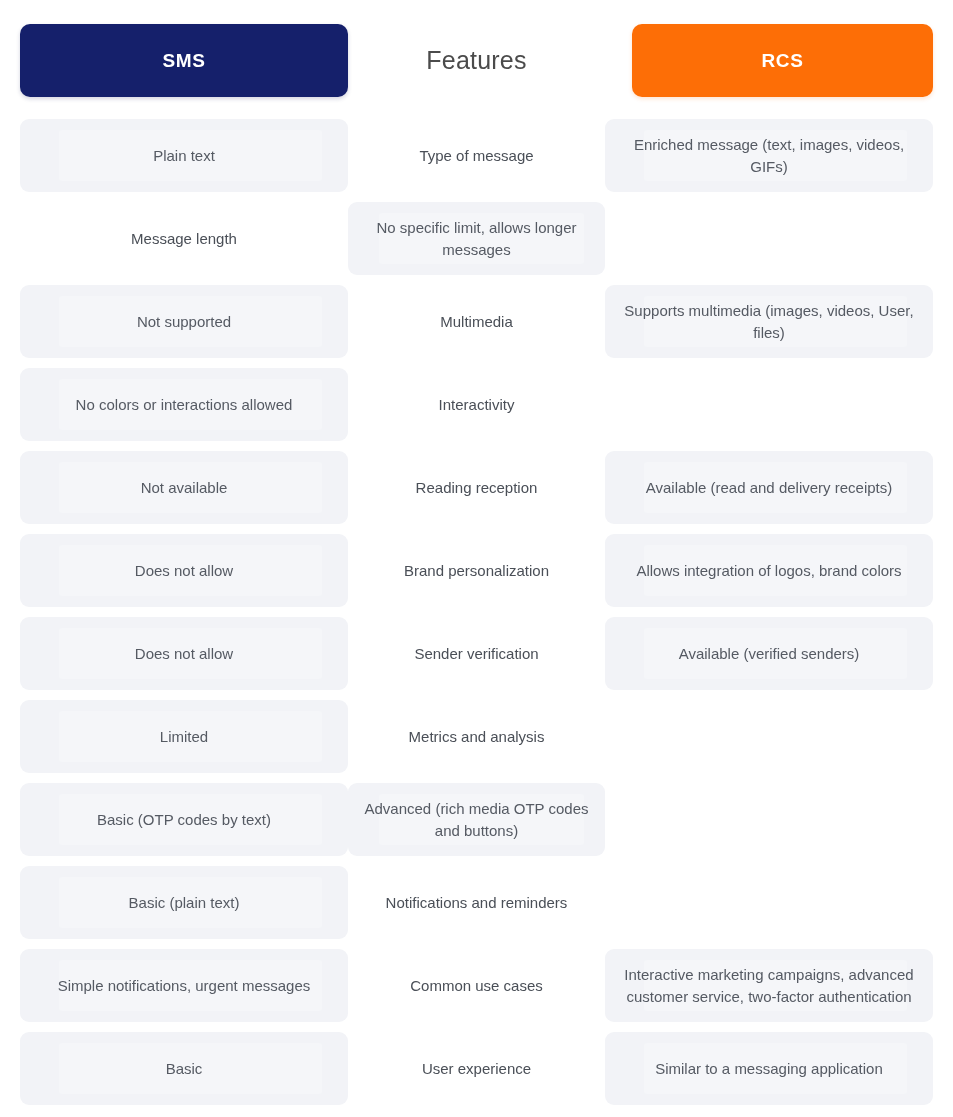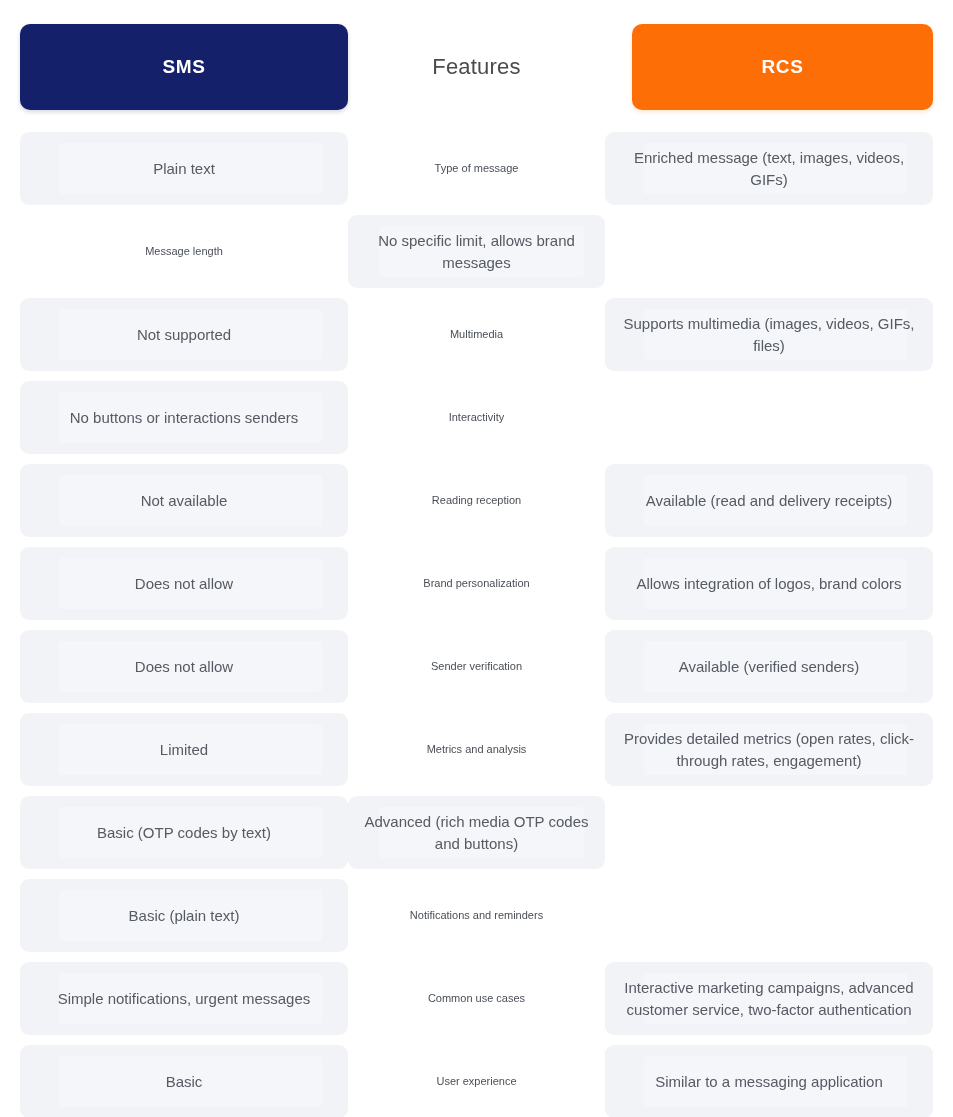--- a/index.html
+++ b/index.html
@@ -26,21 +26,21 @@
     display: grid;
     grid-template-columns: 328px 257px 328px;
     column-gap: 0;
     margin-bottom: 10px;
   }
 
   
   .header-row { margin-bottom: 22px; }
 
   .col-head {
-    height: 86px;
+    height: 73px;
     border-radius: 10px;
     display: flex;
     align-items: center;
     justify-content: center;
     box-sizing: border-box;
     text-align: center;
   }
   .col-head.sms {
     background: #15206b;
     box-shadow: 0 2px 4px rgba(20,30,90,0.18);
@@ -53,21 +53,21 @@
   .col-head.features {
     background: transparent;
   }
   .col-head-label {
     font-size: 19px;
     font-weight: bold;
     color: #ffffff;
     letter-spacing: 0.6px;
   }
   .features-label {
-    font-size: 22px;
+    font-size: 25px;
     font-weight: normal;
     color: #4b4b4b;
     letter-spacing: 0.2px;
   }
 
   
   .cell {
     min-height: 73px;
     border-radius: 9px;
     background: #f2f3f7;
@@ -102,21 +102,21 @@
   .feature-cell {
     min-height: 73px;
     display: flex;
     align-items: center;
     justify-content: center;
     padding: 6px 16px;
     box-sizing: border-box;
     background: transparent;
   }
   .feature-text {
-    font-size: 11px;
+    font-size: 15px;
     line-height: 1.42;
     color: #4a4f57;
     text-align: center;
   }
 </style>
 </head>
 <body>
 
 <div class="comparison-table">
 
@@ -142,39 +142,39 @@
     <div class="cell">
       <span class="cell-text">Enriched message (text, images, videos, GIFs)</span>
     </div>
   </div>
 
   <div class="row">
     <div class="feature-cell">
       <span class="feature-text">Message length</span>
     </div>
     <div class="cell">
-      <span class="cell-text">No specific limit, allows brand messages</span>
+      <span class="cell-text">No specific limit, allows longer messages</span>
     </div>
   </div>
 
   <div class="row">
     <div class="cell">
       <span class="cell-text">Not supported</span>
     </div>
     <div class="feature-cell">
       <span class="feature-text">Multimedia</span>
     </div>
     <div class="cell">
-      <span class="cell-text">Supports multimedia (images, videos, GIFs, files)</span>
-    </div>
-  </div>
-
-  <div class="row">
-    <div class="cell">
-      <span class="cell-text">No buttons or interactions senders</span>
+      <span class="cell-text">Supports multimedia (images, videos, User, files)</span>
+    </div>
+  </div>
+
+  <div class="row">
+    <div class="cell">
+      <span class="cell-text">No colors or interactions allowed</span>
     </div>
     <div class="feature-cell">
       <span class="feature-text">Interactivity</span>
     </div>
   </div>
 
   <div class="row">
     <div class="cell">
       <span class="cell-text">Not available</span>
     </div>
@@ -210,23 +210,20 @@
     </div>
   </div>
 
   <div class="row">
     <div class="cell">
       <span class="cell-text">Limited</span>
     </div>
     <div class="feature-cell">
       <span class="feature-text">Metrics and analysis</span>
     </div>
-    <div class="cell">
-      <span class="cell-text">Provides detailed metrics (open rates, click-through rates, engagement)</span>
-    </div>
   </div>
 
   <div class="row">
     <div class="cell">
       <span class="cell-text">Basic (OTP codes by text)</span>
     </div>
     <div class="cell">
       <span class="cell-text">Advanced (rich media OTP codes and buttons)</span>
     </div>
   </div>

